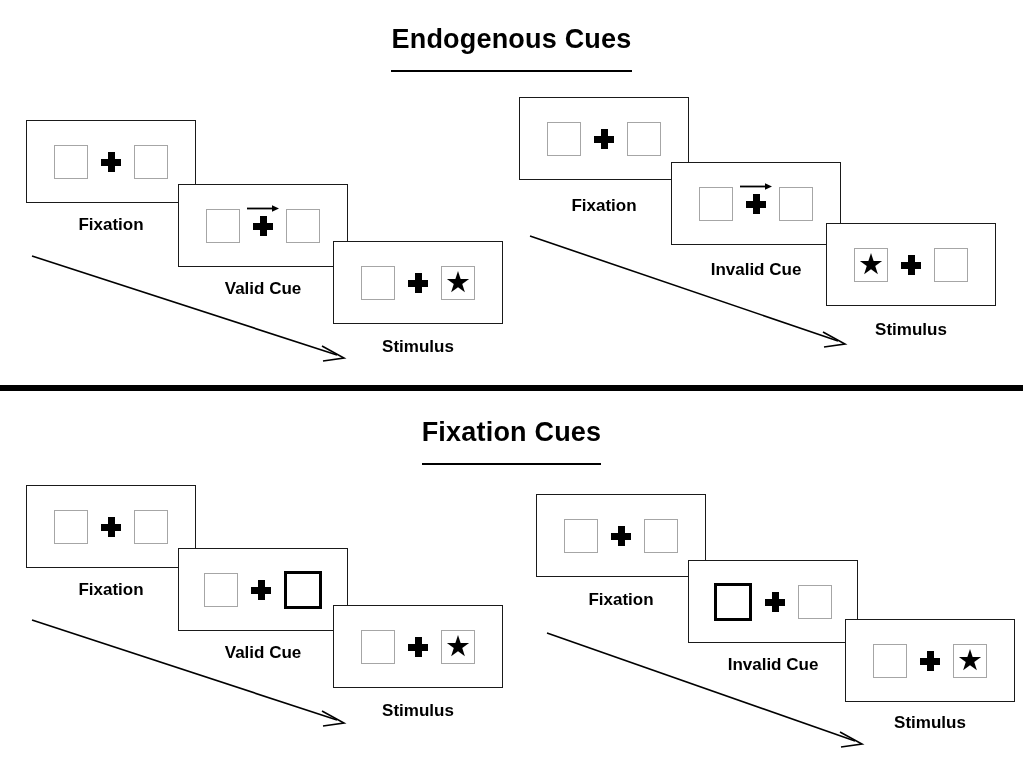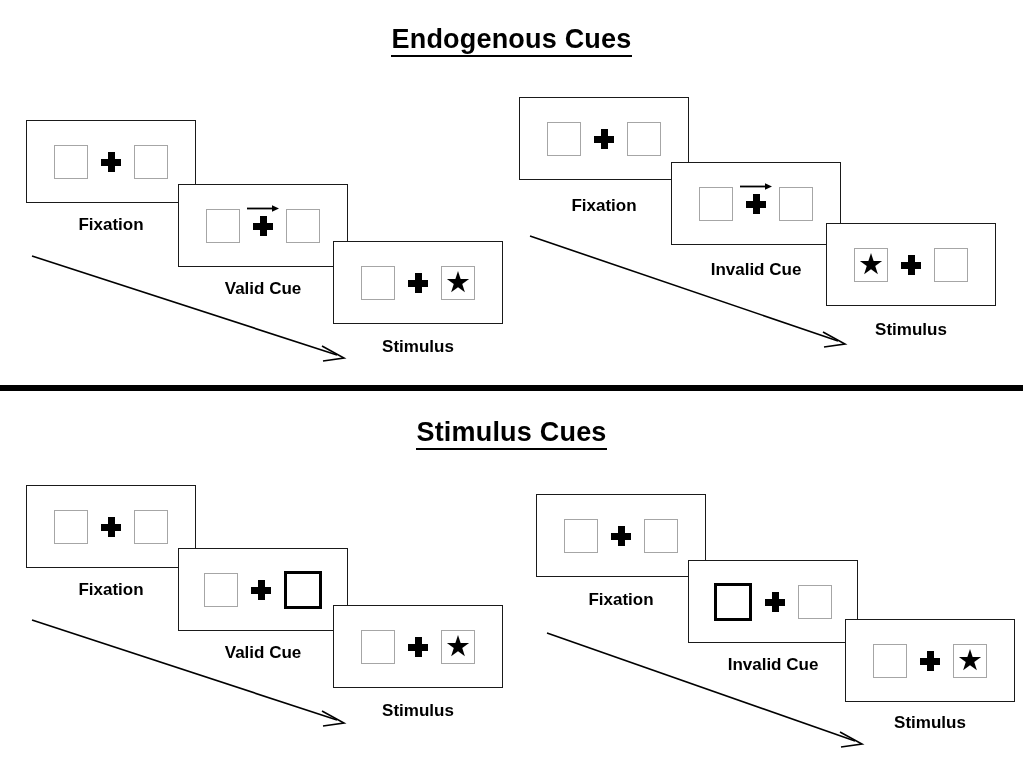--- a/index.html
+++ b/index.html
@@ -20,21 +20,21 @@
   .section-title {
     position: absolute;
     width: 100%;
     text-align: center;
     font-size: 27px;
     font-weight: bold;
     letter-spacing: 0.2px;
   }
   .section-title span {
     border-bottom: 2.5px solid #000;
-    padding-bottom: 1px;
+    padding-bottom: 16px;
   }
 
   
   .divider {
     position: absolute;
     left: 0;
     width: 1023px;
     height: 6px;
     background: #000000;
   }
@@ -214,21 +214,21 @@
 <div class="time-arrow" style="left:524px; top:228px; width:330px; height:125px;">
   <svg width="330" height="125" viewBox="0 0 330 125">
     <line x1="6" y1="8" x2="314" y2="113" stroke="#000" stroke-width="1.6"></line>
     <path d="M299 104 L321 116 L300 119" fill="none" stroke="#000" stroke-width="1.6"></path>
   </svg>
 </div>
 
 <div class="divider" style="top:385px;"></div>
 
 <div class="section-title" style="top:417px;">
-  <span>Stimulus Cues</span>
+  <span>Fixation Cues</span>
 </div>
 
 <div class="frame" style="left:26px; top:485px; width:170px; height:83px;">
   <div class="frame-inner" style="width:128px; height:40px;">
     <div class="box" style="width:34px;height:34px;"></div>
     <div class="cross" style="width:26px;height:26px;margin:0 10px;">
       <div class="bar-h" style="left:3px; top:10px; width:20px; height:7px;"></div>
       <div class="bar-v" style="left:10px; top:3px; width:7px; height:20px;"></div>
     </div>
     <div class="box" style="width:34px;height:34px;"></div>

